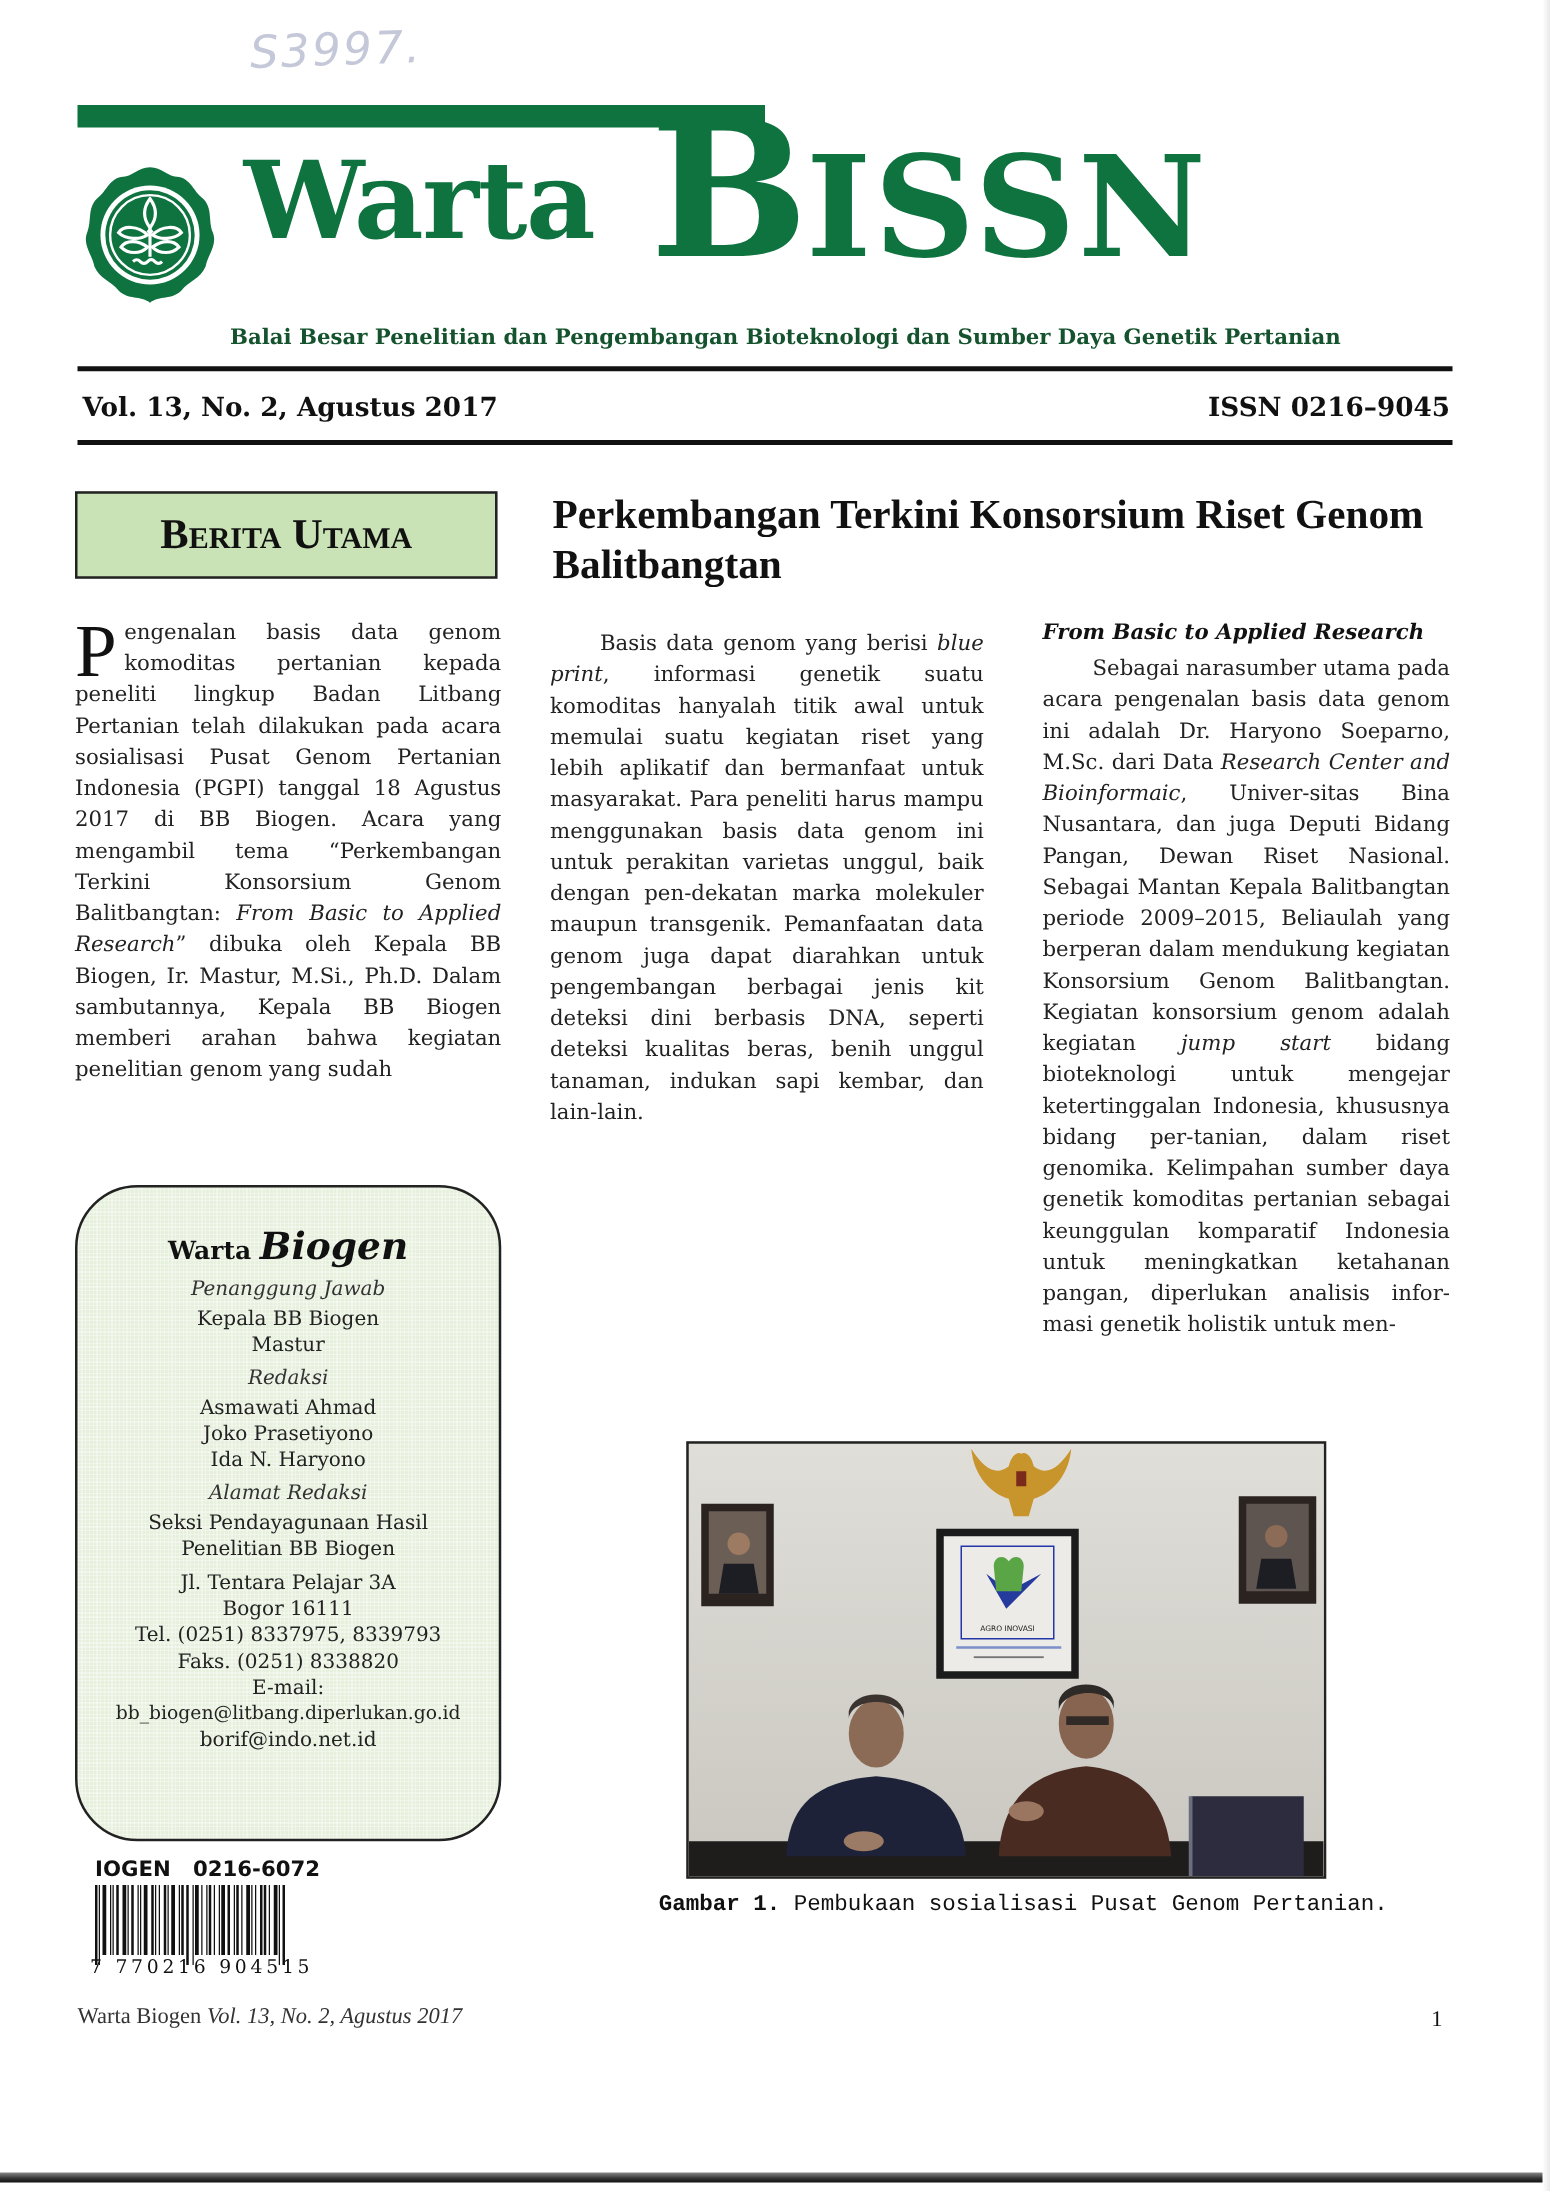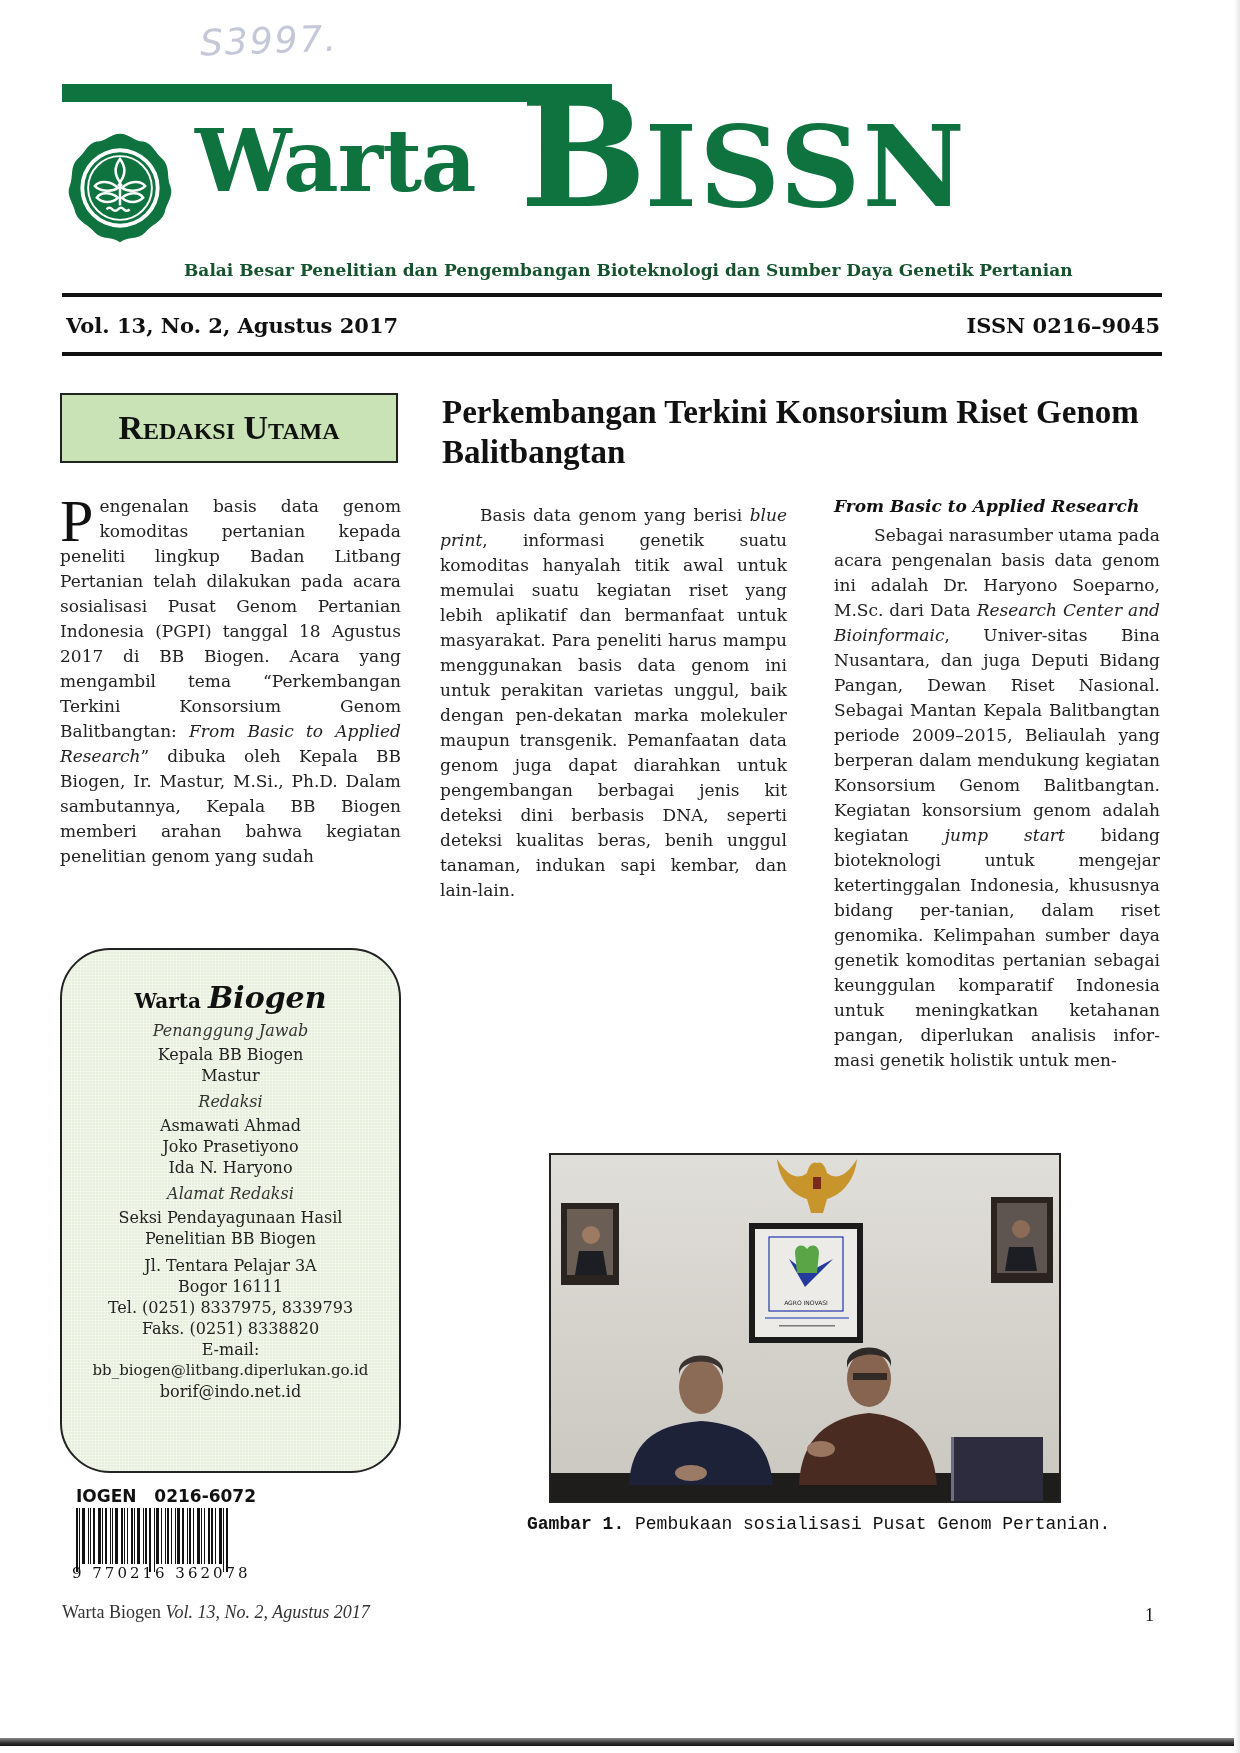--- a/index.html
+++ b/index.html
@@ -95,21 +95,21 @@
 
 <div class="abs" id="warta">Warta</div>
 <div class="abs" id="biogen"><span class="b">B</span><span class="rest">ISSN</span></div>
 <div class="abs" id="subtitle">Balai Besar Penelitian dan Pengembangan Bioteknologi dan Sumber Daya Genetik Pertanian</div>
 <div class="abs rule" id="rule1"></div>
 <div class="abs" id="vol">Vol. 13, No. 2, Agustus 2017</div>
 <div class="abs" id="issn-top">ISSN 0216–9045</div>
 <div class="abs rule" id="rule2"></div>
 
 <div class="abs" id="section-box">
-  <span>Redaksi Utama</span>
+  <span>Berita Utama</span>
 </div>
 
 <div class="abs" id="article-title">Perkembangan Terkini Konsorsium Riset Genom Balitbangtan</div>
 
 <div class="abs col" id="col1">
   <p><span class="dropcap">P</span><span>engenalan basis data genom komoditas pertanian kepada peneliti lingkup Badan Litbang Pertanian telah dilakukan pada acara sosialisasi Pusat Genom Pertanian Indonesia (PGPI) tanggal 18 Agustus 2017 di BB Biogen. Acara yang mengambil tema “Perkembangan Terkini Konsorsium Genom Balitbangtan: </span><i>From Basic to Applied Research</i><span>” dibuka oleh Kepala BB Biogen, Ir. Mastur, M.Si., Ph.D. Dalam sambutannya, Kepala BB Biogen memberi arahan bahwa kegiatan penelitian genom yang sudah</span></p>
 </div>
 
 <div class="abs col" id="col2">
   <p class="indent"><span>Basis data genom yang berisi </span><i>blue print</i><span>, informasi genetik suatu komoditas hanyalah titik awal untuk memulai suatu kegiatan riset yang lebih aplikatif dan bermanfaat untuk masyarakat. Para peneliti harus mampu menggunakan basis data genom ini untuk perakitan varietas unggul, baik dengan pen-dekatan marka molekuler maupun transgenik. Pemanfaatan data genom juga dapat diarahkan untuk pengembangan berbagai jenis kit deteksi dini berbasis DNA, seperti deteksi kualitas beras, benih unggul tanaman, indukan sapi kembar, dan lain-lain.</span></p>
@@ -181,21 +181,21 @@
       <div style="width: 3px; height: 56px; background: rgb(17, 17, 17); margin-right: 1px;"></div>
       <div style="width: 1px; height: 56px; background: rgb(17, 17, 17); margin-right: 2px;"></div>
       <div style="width: 1px; height: 56px; background: rgb(17, 17, 17); margin-right: 3px;"></div>
       <div style="width: 2px; height: 56px; background: rgb(17, 17, 17); margin-right: 1px;"></div>
       <div style="width: 2px; height: 56px; background: rgb(17, 17, 17); margin-right: 2px;"></div>
       <div style="width: 1px; height: 56px; background: rgb(17, 17, 17); margin-right: 3px;"></div>
       <div style="width: 3px; height: 56px; background: rgb(17, 17, 17); margin-right: 1px;"></div>
       <div style="width: 1px; height: 64px; background: rgb(17, 17, 17); margin-right: 2px;"></div>
       <div style="width: 2px; height: 64px; background: rgb(17, 17, 17); margin-right: 3px;"></div>
     </div>
-  <div id="barcode-digits">9 770216 362078</div>
+  <div id="barcode-digits">7 770216 904515</div>
 </div>
 
 <div class="abs" id="photo">
   <svg width="508" height="346" viewBox="0 0 508 346">
     <rect x="0" y="0" width="508" height="346" fill="#d9d7d1"></rect>
     <rect x="0" y="0" width="508" height="346" fill="url(#wallgrad)"></rect>
     <defs>
       <linearGradient id="wallgrad" x1="0" y1="0" x2="0" y2="1">
         <stop offset="0" stop-color="#e0ded8"></stop>
         <stop offset="1" stop-color="#c9c7c0"></stop>

